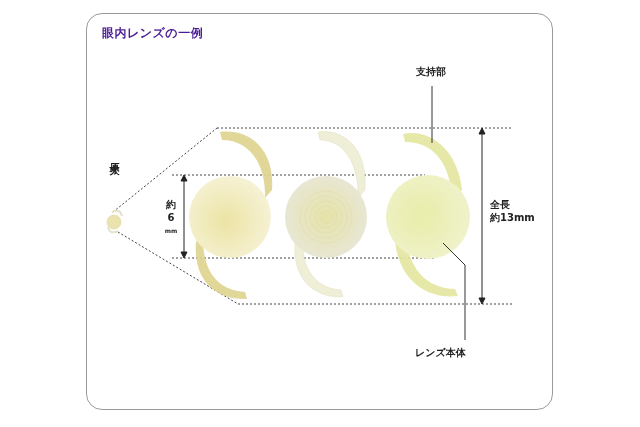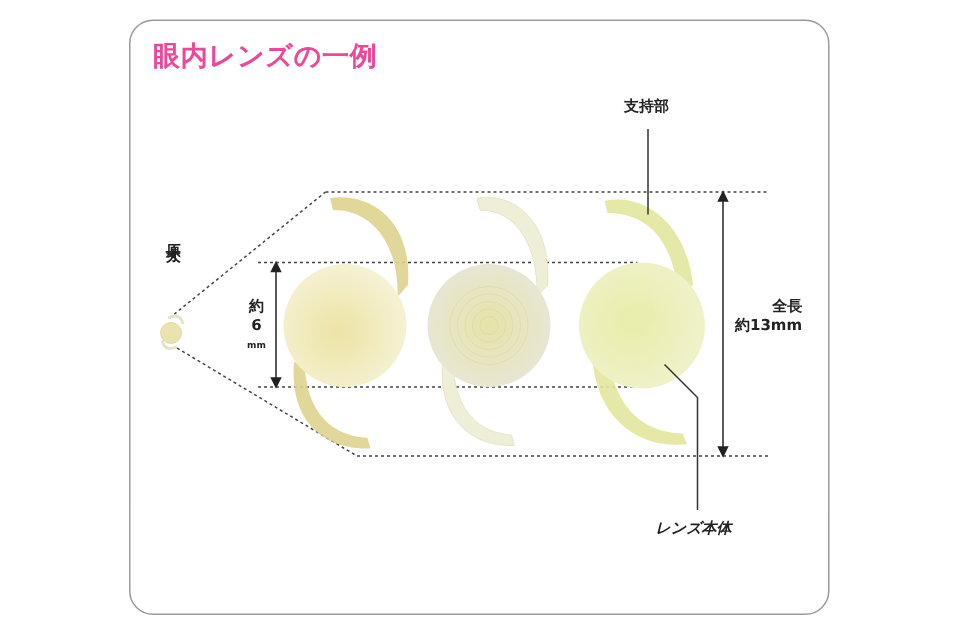--- a/index.html
+++ b/index.html
@@ -1,21 +1,21 @@
 <!DOCTYPE html>
 <html><head>
 <meta charset="utf-8">
 <style>
   html, body { margin: 0; padding: 0; background: #ffffff; }
   body { width: 640px; height: 427px; position: relative; overflow: hidden;
          font-family: "DejaVu Sans", sans-serif; }
   .frame { position: absolute; left: 86px; top: 13px; width: 467px; height: 397px;
            border: 1.2px solid #9a9a9a; border-radius: 16px; box-sizing: border-box; }
-  .title { position: absolute; left: 102px; top: 25px; font-size: 18px; font-weight: bold;
-           color: #ec4899; letter-spacing: 0.5px; white-space: nowrap; }
+  .title { position: absolute; left: 102px; top: 25px; font-size: 12px; font-weight: bold;
+           color: #4c1d95; letter-spacing: 0.5px; white-space: nowrap; }
   .label { position: absolute; font-size: 10px; font-weight: bold; color: #222; white-space: nowrap; line-height: 13px; }
   .vert { writing-mode: vertical-rl; text-orientation: upright; letter-spacing: 1px; }
   svg.diagram { position: absolute; left: 0; top: 0; }
 </style>
 </head>
 <body>
 
 <div class="frame"></div>
 <div class="title">眼内レンズの一例</div>
 
@@ -95,18 +95,18 @@
 <div class="label vert" style="left:108px; top:155px;">原寸大</div>
 
 <div class="label" style="left:163px; top:198px; text-align:center; width:16px;">
   <div>約</div>
   <div>6</div>
   <div style="font-size:6px;">mm</div>
 </div>
 
 <div class="label" style="left:416px; top:65px;">支持部</div>
 
-<div class="label" style="left:490px; top:198px;text-align:right;">
+<div class="label" style="left:490px; top:198px;">
   <div>全長</div>
   <div>約13mm</div>
 </div>
 
-<div class="label" style="left:437px; top:346px;font-style:italic;">レンズ本体</div>
+<div class="label" style="left:415px; top:346px;">レンズ本体</div>
 
 </body></html>

